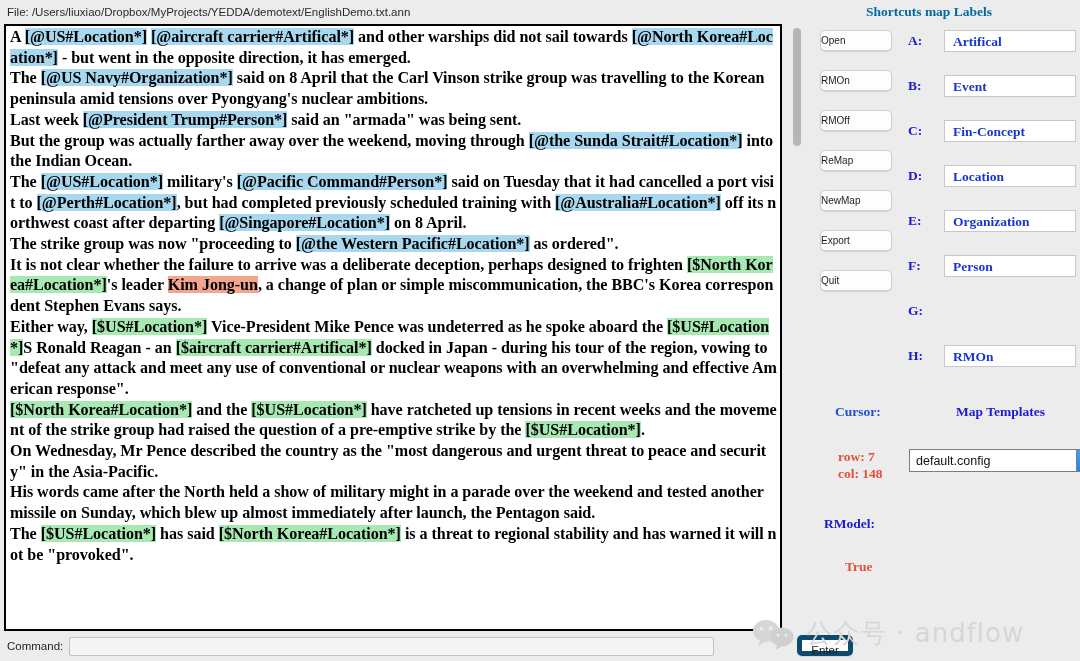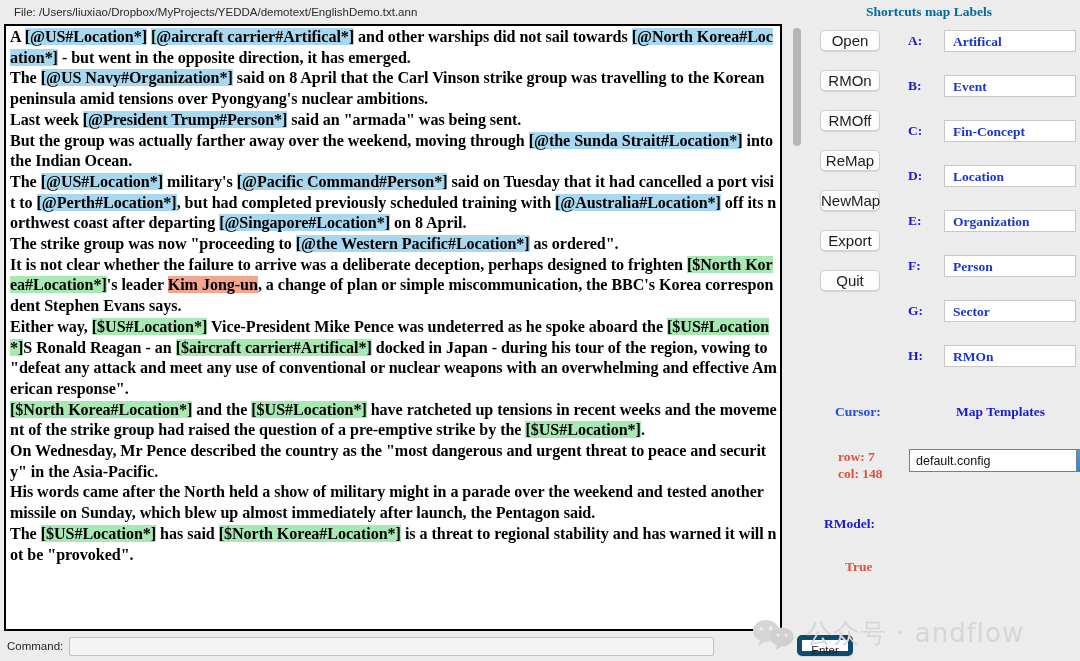--- a/index.html
+++ b/index.html
@@ -41,21 +41,21 @@
 
   
   .headerrow {
     position: relative;
     height: 24px; flex: 0 0 24px;
     background: #ececec;
     display: flex; align-items: center;
   }
   .filepath {
     font-size: 11.5px; color: #2a2a2a;
-    padding-left: 14px; white-space: nowrap;
+    padding-left: 7px; white-space: nowrap;
   }
   .shortcuts-title {
     position: absolute; left: 866px; top: 4px;
     font-family: "Liberation Serif", serif;
     font-weight: bold; font-size: 13.5px;
     color: #0369a1;
   }
 
   
   .body {
@@ -114,29 +114,29 @@
   .panel {
     position: relative;
     flex: 1 1 auto;
     background: #ececec;
   }
   .btn-col {
     position: absolute; left: 16px; top: 6px;
     width: 80px;
   }
   .pbtn {
-    display: block; width: 60px; height: 21px;
+    display: block; width: 72px; height: 21px;
     margin-bottom: 19px;
     background: #fdfdfd;
     border: 1px solid #cfcfcf;
     border-radius: 5px;
     box-shadow: 0 1px 1px rgba(0,0,0,.10);
     font-family: "Liberation Sans", sans-serif;
-    font-size: 15px; color: #1d1d1d;
-    text-align: center; line-height: 20px;
+    font-size: 10px; color: #1d1d1d;
+    text-align: left; line-height: 20px;
     cursor: pointer;
   }
   .label-rows {
     position: absolute; left: 104px; top: 6px; right: 4px;
   }
   .lrow {
     display: flex; align-items: center;
     height: 22px; margin-bottom: 23px;
   }
   .lkey {
@@ -320,21 +320,20 @@
           <div class="lrow">
             <div class="lkey">E:</div>
             <div class="lfield">Organization</div>
           </div>
           <div class="lrow">
             <div class="lkey">F:</div>
             <div class="lfield">Person</div>
           </div>
           <div class="lrow">
             <div class="lkey">G:</div>
-            <div class="lfield">Sector</div>
           </div>
           <div class="lrow">
             <div class="lkey">H:</div>
             <div class="lfield">RMOn</div>
           </div>
         </div>
 
       <div class="cursor-title">Cursor:</div>
       <div class="maptpl-title">Map Templates</div>
 

